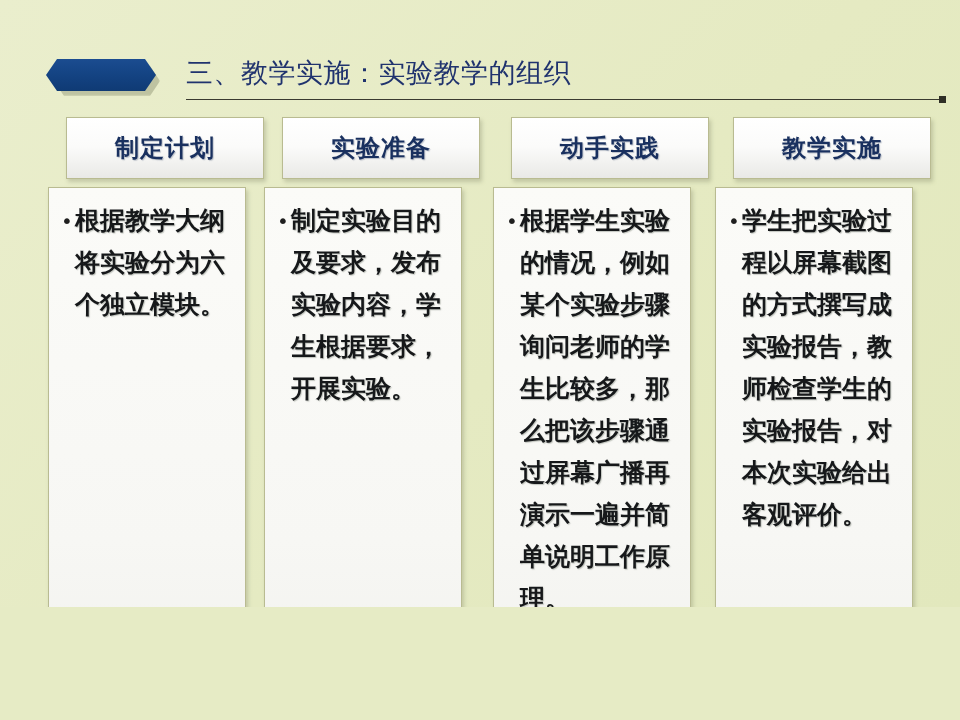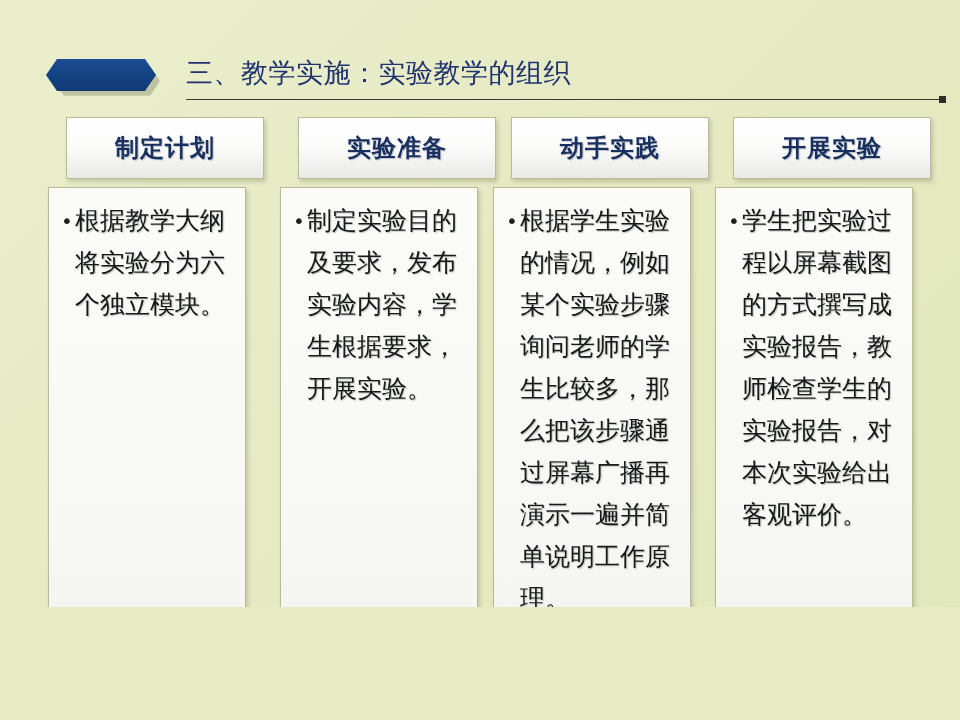--- a/index.html
+++ b/index.html
@@ -85,21 +85,21 @@
   }
 
   
   .card {
     position: absolute;
     top: 117px;
     width: 198px;
     height: 575px;
   }
   .card-1 { left: 48px; }
-  .card-2 { left: 280px; border-radius: 10px; }
+  .card-2 { left: 264px; border-radius: 10px; }
   .card-3 { left: 493px; border-radius: 9px; }
   .card-4 { left: 715px; }
 
   .card-head {
     position: absolute;
     left: 0;
     top: 0;
     width: 100%;
     height: 62px;
     box-sizing: border-box;
@@ -144,21 +144,21 @@
     font-size: 20px;
     line-height: 42px;
     color: #1f1f1f;
     width: 16px;
     text-align: center;
   }
 
   .bullet-text {
     flex: 1 1 auto;
     font-size: 25px;
-    font-weight: normal;
+    font-weight: bold;
     line-height: 42px;
     color: #16181a;
     letter-spacing: 0px;
     text-shadow: 1px 1px 1px rgba(150,155,145,0.55);
     word-break: break-all;
   }
 </style>
 </head>
 <body>
 
@@ -203,21 +203,21 @@
     <div class="card-body">
       <div class="bullet-row">
         <span class="bullet-dot">•</span>
         <span class="bullet-text">根据学生实验的情况，例如某个实验步骤询问老师的学生比较多，那么把该步骤通过屏幕广播再演示一遍并简单说明工作原理。</span>
       </div>
     </div>
   </div>
 
   <div class="card card-4">
     <div class="card-head">
-      <span class="card-head-text">开展实验</span>
+      <span class="card-head-text">教学实施</span>
     </div>
     <div class="card-body">
       <div class="bullet-row">
         <span class="bullet-dot">•</span>
         <span class="bullet-text">学生把实验过程以屏幕截图的方式撰写成实验报告，教师检查学生的实验报告，对本次实验给出客观评价。</span>
       </div>
     </div>
   </div>
 
 </div>

